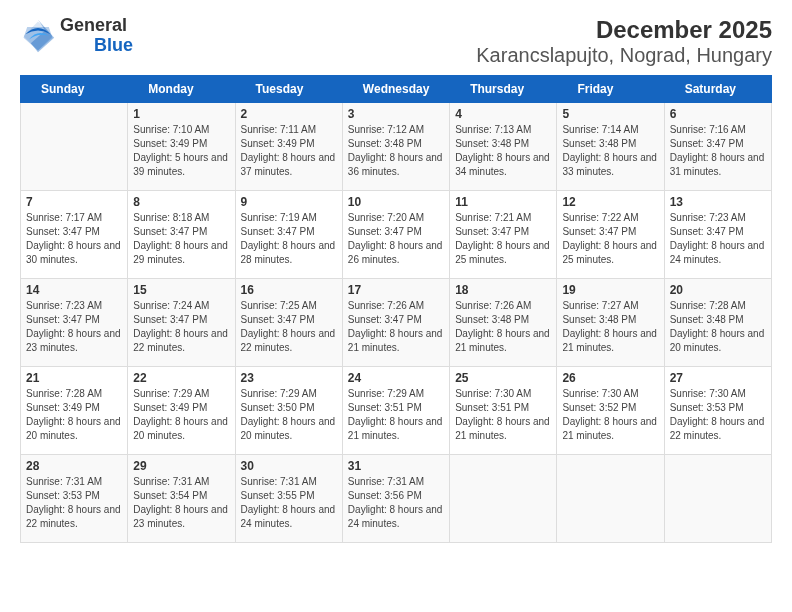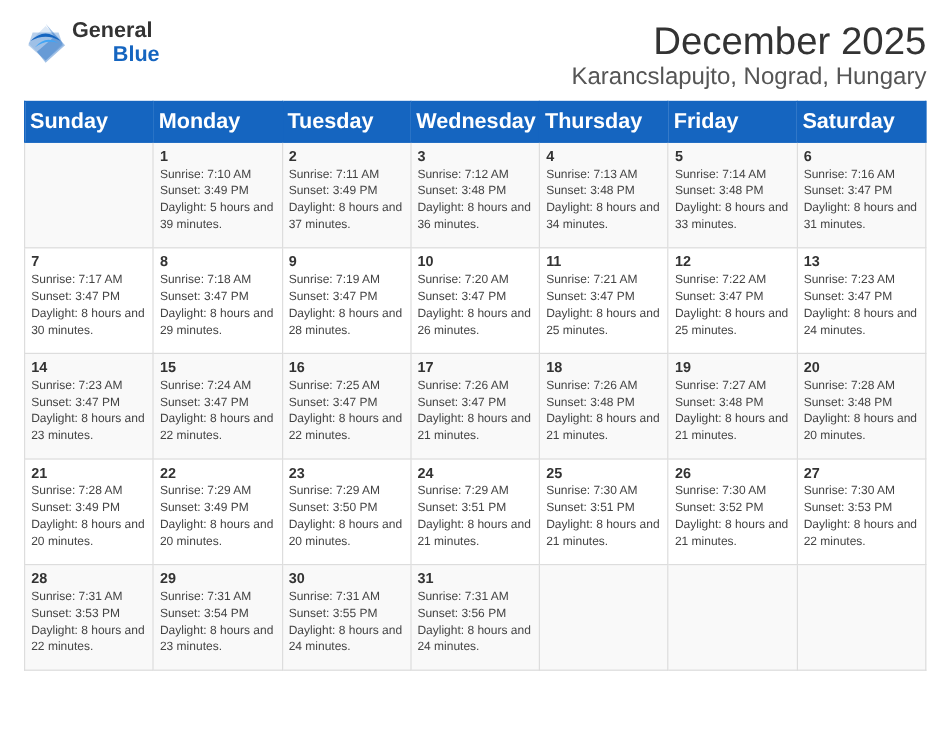--- a/index.html
+++ b/index.html
@@ -29,39 +29,39 @@
     .logo-general { color: #333; text-align: right; }
     .logo-blue { color: #1565C0; margin-left: 34px; }
     .logo-icon {
       width: 36px;
       height: 36px;
     }
     .title-block {
       text-align: right;
     }
     .month-title {
-      font-size: 32px;
-      font-weight: normal;
+      font-size: 24px;
+      font-weight: bold;
       color: #333;
     }
     .location {
       font-size: 20px;
       color: #555;
     }
     table {
       width: 100%;
       border-collapse: collapse;
       table-layout: fixed;
     }
     thead tr th {
       background-color: #1565C0;
       color: #fff;
-      font-size: 18px;
+      font-size: 12px;
       font-weight: bold;
-      padding: 6px 4px;
+      padding: 6px 20px;
       text-align: left;
       border: 1px solid #1565C0;
     }
     tbody tr td {
       vertical-align: top;
       border: 1px solid #ddd;
       padding: 4px 5px;
       font-size: 10.5px;
       color: #333;
       height: 88px;
@@ -176,21 +176,21 @@
           <span class="day-number">7</span>
         <div class="day-info">
           <span>Sunrise: 7:17 AM</span><br>
           <span>Sunset: 3:47 PM</span><br>
           <span>Daylight: 8 hours and 30 minutes.</span>
         </div>
         </td>
         <td>
           <span class="day-number">8</span>
         <div class="day-info">
-          <span>Sunrise: 7:18 AM</span><br>
+          <span>Sunrise: 8:18 AM</span><br>
           <span>Sunset: 3:47 PM</span><br>
           <span>Daylight: 8 hours and 29 minutes.</span>
         </div>
         </td>
         <td>
           <span class="day-number">9</span>
         <div class="day-info">
           <span>Sunrise: 7:19 AM</span><br>
           <span>Sunset: 3:47 PM</span><br>
           <span>Daylight: 8 hours and 28 minutes.</span>

